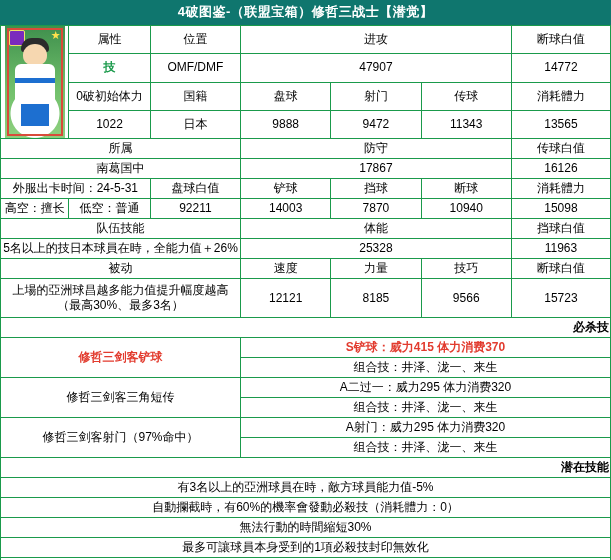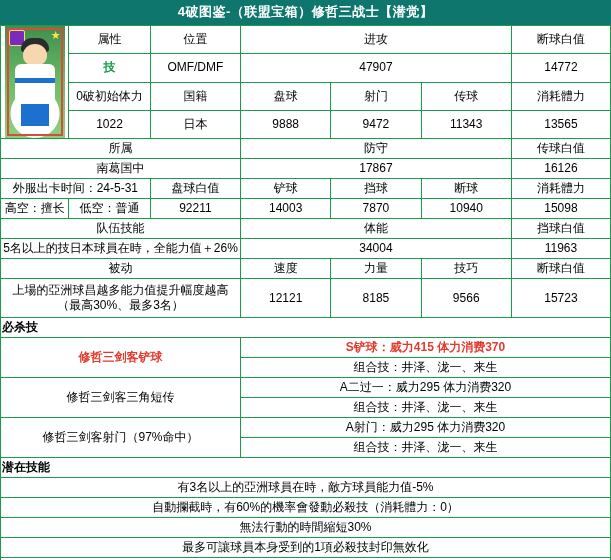--- a/index.html
+++ b/index.html
@@ -25,21 +25,21 @@
     border:1px solid #1a9a4b;
     text-align:center;
     vertical-align:middle;
     padding:2px 1px;
     font-size:12px;
     line-height:1.25;
   }
   .hdr{font-weight:normal;}
   .green{color:#1a9a4b;font-weight:bold;}
   .redb{color:#e23b2e;font-weight:bold;}
-  .sec{font-weight:bold;text-align:left;}
+  .sec{font-weight:bold;text-align:right;}
   .portrait{
     padding:0;
     border:1px solid #1a9a4b;
     width:62px;
     height:100%;
   }
   .card{
     width:60px;height:112px;
     background:linear-gradient(#2f7f3f,#2f7f3f);
     position:relative;
@@ -179,21 +179,21 @@
       </tr>
 
       <tr>
         <td colspan="3" class="hdr">队伍技能</td>
         <td colspan="3" class="hdr">体能</td>
         <td class="hdr">挡球白值</td>
       </tr>
 
       <tr>
         <td colspan="3">5名以上的技日本球員在時，全能力值＋26%</td>
-        <td colspan="3">34004</td>
+        <td colspan="3">25328</td>
         <td>11963</td>
       </tr>
 
       <tr>
         <td colspan="3" class="hdr">被动</td>
         <td class="hdr">速度</td>
         <td class="hdr">力量</td>
         <td class="hdr">技巧</td>
         <td class="hdr">断球白值</td>
       </tr>

